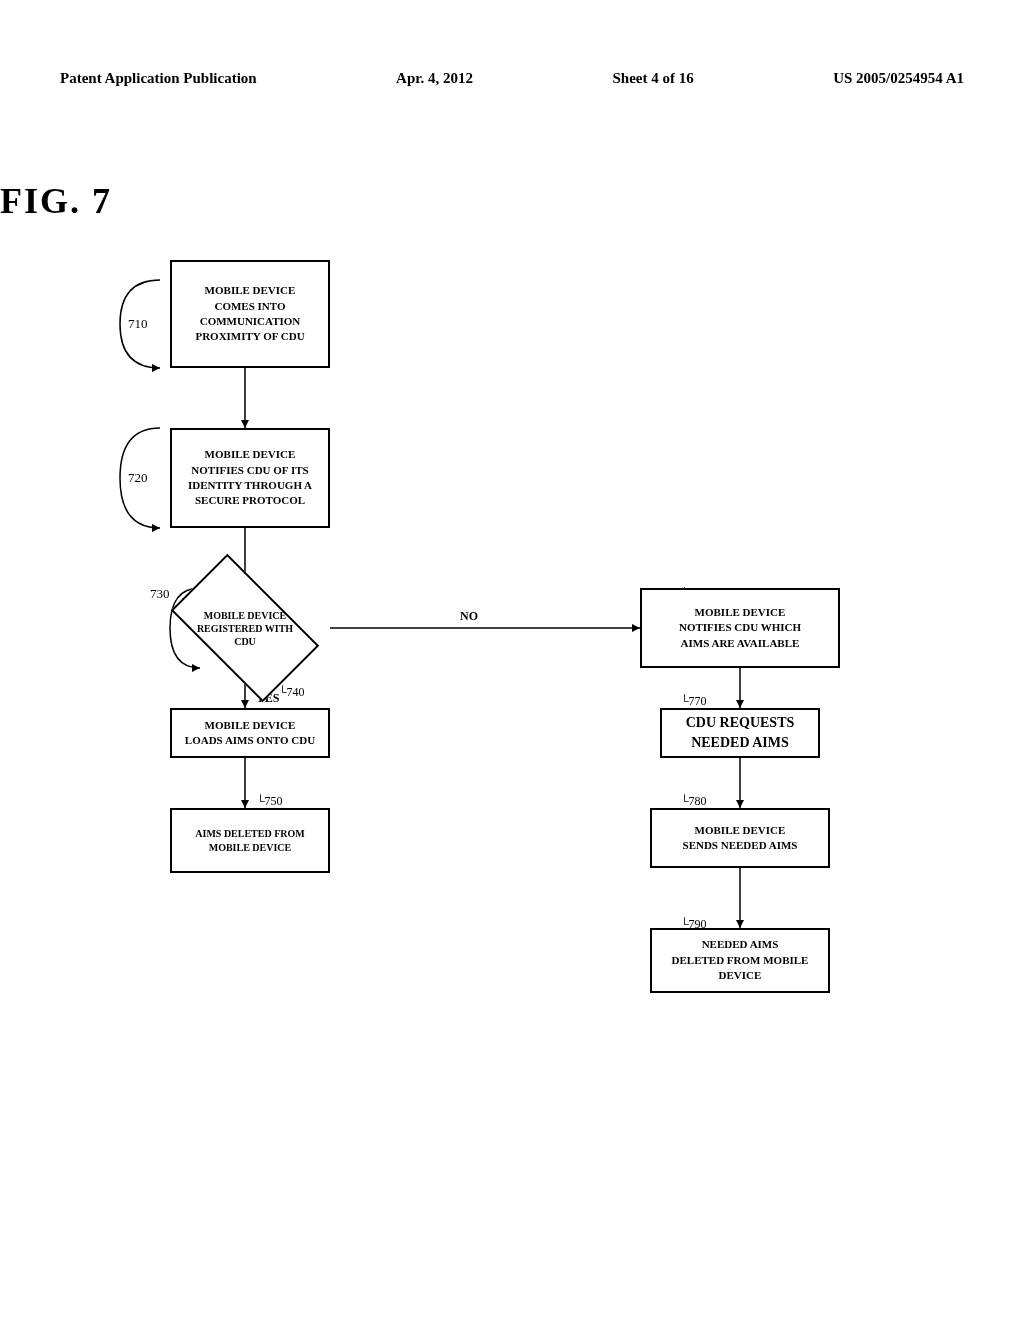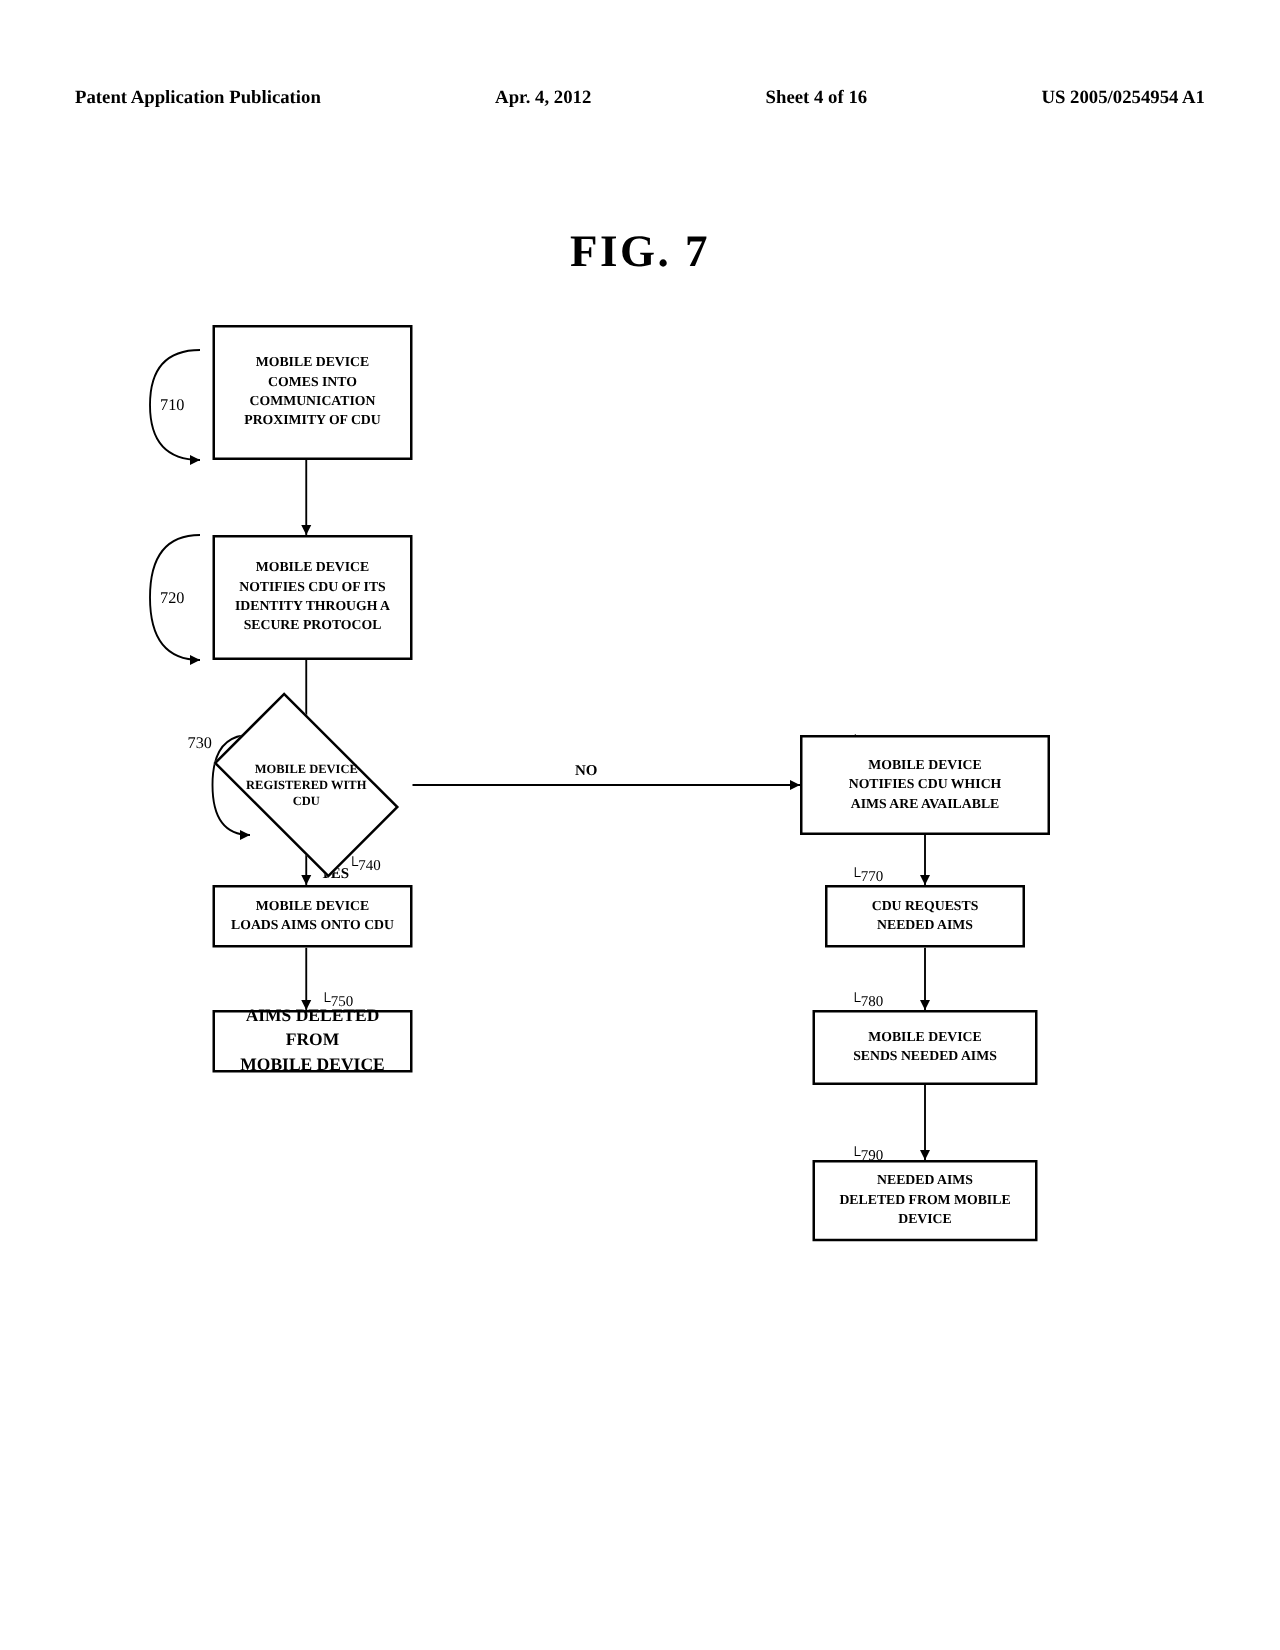--- a/index.html
+++ b/index.html
@@ -23,21 +23,20 @@
       font-size: 15px;
       font-weight: bold;
       text-align: center;
     }
 
     .fig-title {
       position: absolute;
       top: 180px;
       left: 0;
       right: 0;
-      text-align: center;
       font-size: 36px;
       font-weight: bold;
       letter-spacing: 2px;
     }
 
     .flowchart {
       position: absolute;
       top: 250px;
       left: 60px;
       width: 900px;
@@ -199,32 +198,32 @@
 REGISTERED WITH
 CDU</div>
     </div>
   </div>
 
   <div class="box" style="left:110px; top:458px; width:160px; height:50px; font-size:11px;">
     <span style="white-space:pre-line;">MOBILE DEVICE
 LOADS AIMS ONTO CDU</span>
   </div>
 
-  <div class="box" style="left:110px; top:558px; width:160px; height:50px; font-size:14px;align-items:center;">
+  <div class="box" style="left:110px; top:558px; width:160px; height:65px; font-size:10px;align-items:center;">
     <span style="white-space:pre-line;">AIMS DELETED FROM
 MOBILE DEVICE</span>
   </div>
 
   <div class="box" style="left:580px; top:338px; width:200px; height:80px; font-size:11px;">
     <span style="white-space:pre-line;">MOBILE DEVICE
 NOTIFIES CDU WHICH
 AIMS ARE AVAILABLE</span>
   </div>
 
-  <div class="box" style="left:600px; top:458px; width:160px; height:50px; font-size:11px;">
+  <div class="box" style="left:600px; top:458px; width:160px; height:50px; font-size:14px;">
     <span style="white-space:pre-line;">CDU REQUESTS
 NEEDED AIMS</span>
   </div>
 
   <div class="box" style="left:590px; top:558px; width:180px; height:60px; font-size:11px;">
     <span style="white-space:pre-line;">MOBILE DEVICE
 SENDS NEEDED AIMS</span>
   </div>
 
   <div class="box" style="left:590px; top:678px; width:180px; height:65px; font-size:11px;">

